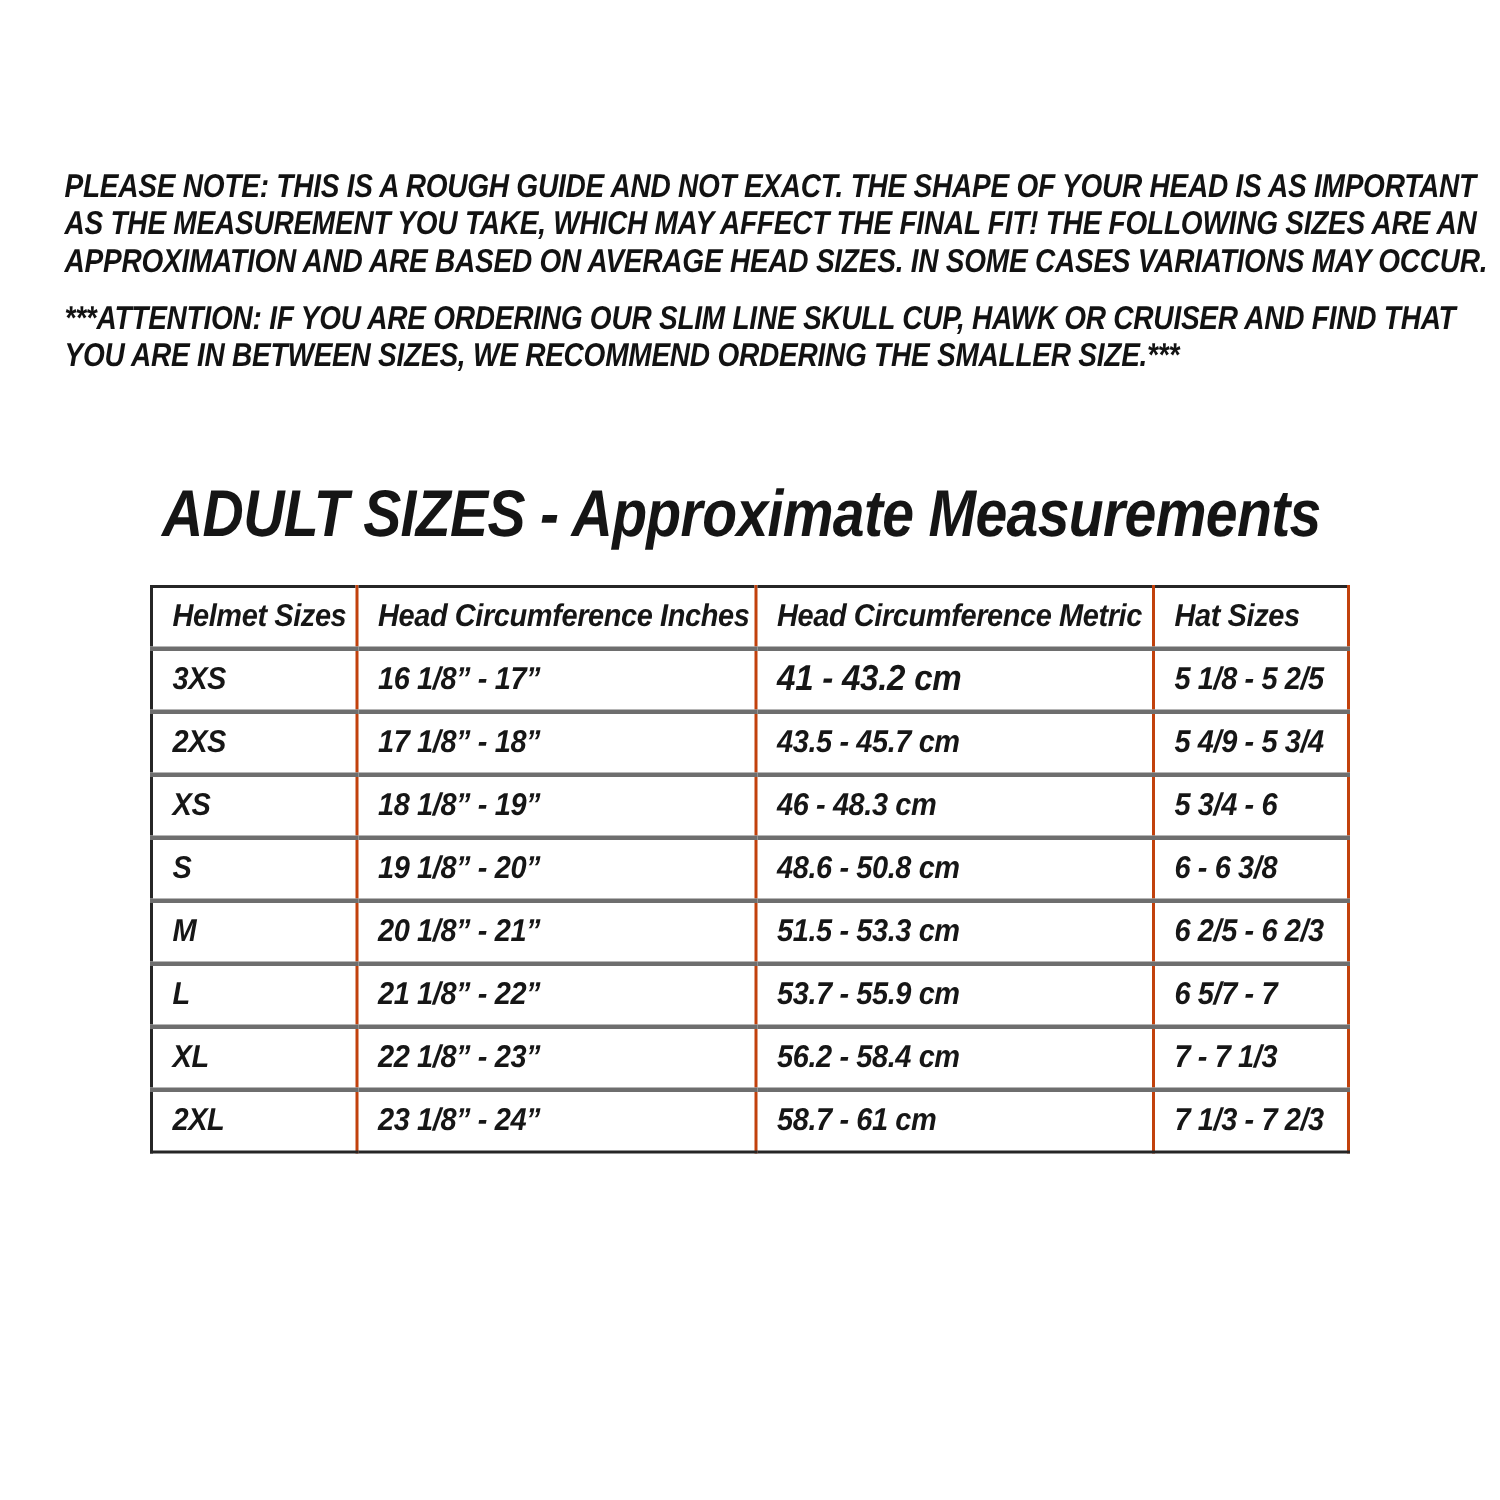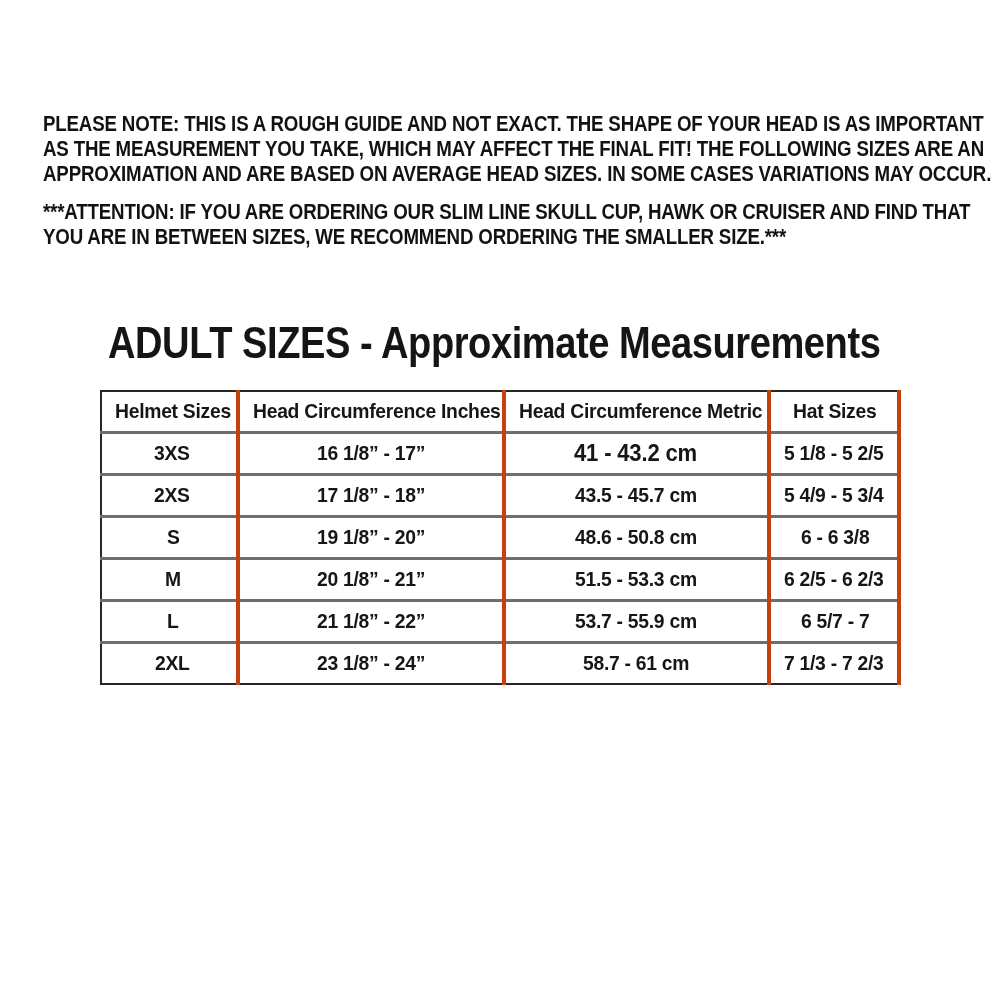--- a/index.html
+++ b/index.html
@@ -3,21 +3,21 @@
 <meta charset="utf-8">
 <style>
   * { box-sizing: border-box; }
   html, body { margin: 0; padding: 0; }
   body {
     width: 1000px; height: 1000px;
     background: #ffffff;
     font-family: "Liberation Sans", sans-serif;
     color: #141414;
   }
-  .canvas { position: relative; width: 1000px; height: 784px; overflow: hidden; background:#fff; }
+  .canvas { position: relative; width: 1000px; height: 784px; overflow: hidden; background:#fff;font-style:italic; }
 
   
   .note-block { position: absolute; left: 43px; }
   #please-note { top: 111px; }
   #attention  { top: 199px; }
   .cond-line {
     font-weight: 700;
     font-size: 22px;
     line-height: 25px;
     white-space: nowrap;
@@ -44,24 +44,24 @@
   
   #size-table {
     position: absolute; left: 100px; top: 390px;
     width: 798px;
     border-collapse: collapse;
     table-layout: fixed;
     border: 2px solid #262626;
   }
   #size-table th, #size-table td {
     border-left: 2px solid #262626;
-    border-right: 4px solid #c2410c;
+    border-right: 2px solid #c2410c;
     border-bottom: 3px solid #6e6e6e;
     padding: 0 4px 0 13px;
-    text-align: center;
+    text-align: left;
     vertical-align: middle;
     height: 42px;
     overflow: hidden;
   }
   #size-table thead th { height: 41px; }
   #size-table tbody tr:last-child td { border-bottom: 2px solid #262626; }
   .cell {
     display: inline-block;
     font-weight: 700;
     font-size: 21px;
@@ -118,38 +118,50 @@
         <td><span class="cell metric-bold">41 - 43.2 cm</span></td>
         <td><span class="cell">5 1/8 - 5 2/5</span></td>
       </tr>
       <tr>
         <td><span class="cell">2XS</span></td>
         <td><span class="cell">17 1/8” - 18”</span></td>
         <td><span class="cell">43.5 - 45.7 cm</span></td>
         <td><span class="cell">5 4/9 - 5 3/4</span></td>
       </tr>
       <tr>
+        <td><span class="cell">XS</span></td>
+        <td><span class="cell">18 1/8” - 19”</span></td>
+        <td><span class="cell">46 - 48.3 cm</span></td>
+        <td><span class="cell">5 3/4 - 6</span></td>
+      </tr>
+      <tr>
         <td><span class="cell">S</span></td>
         <td><span class="cell">19 1/8” - 20”</span></td>
         <td><span class="cell">48.6 - 50.8 cm</span></td>
         <td><span class="cell">6 - 6 3/8</span></td>
       </tr>
       <tr>
         <td><span class="cell">M</span></td>
         <td><span class="cell">20 1/8” - 21”</span></td>
         <td><span class="cell">51.5 - 53.3 cm</span></td>
         <td><span class="cell">6 2/5 - 6 2/3</span></td>
       </tr>
       <tr>
         <td><span class="cell">L</span></td>
         <td><span class="cell">21 1/8” - 22”</span></td>
         <td><span class="cell">53.7 - 55.9 cm</span></td>
         <td><span class="cell">6 5/7 - 7</span></td>
       </tr>
       <tr>
+        <td><span class="cell">XL</span></td>
+        <td><span class="cell">22 1/8” - 23”</span></td>
+        <td><span class="cell">56.2 - 58.4 cm</span></td>
+        <td><span class="cell">7 - 7 1/3</span></td>
+      </tr>
+      <tr>
         <td><span class="cell">2XL</span></td>
         <td><span class="cell">23 1/8” - 24”</span></td>
         <td><span class="cell">58.7 - 61 cm</span></td>
         <td><span class="cell">7 1/3 - 7 2/3</span></td>
       </tr>
     </tbody>
   </table>
 
 </div>
 

